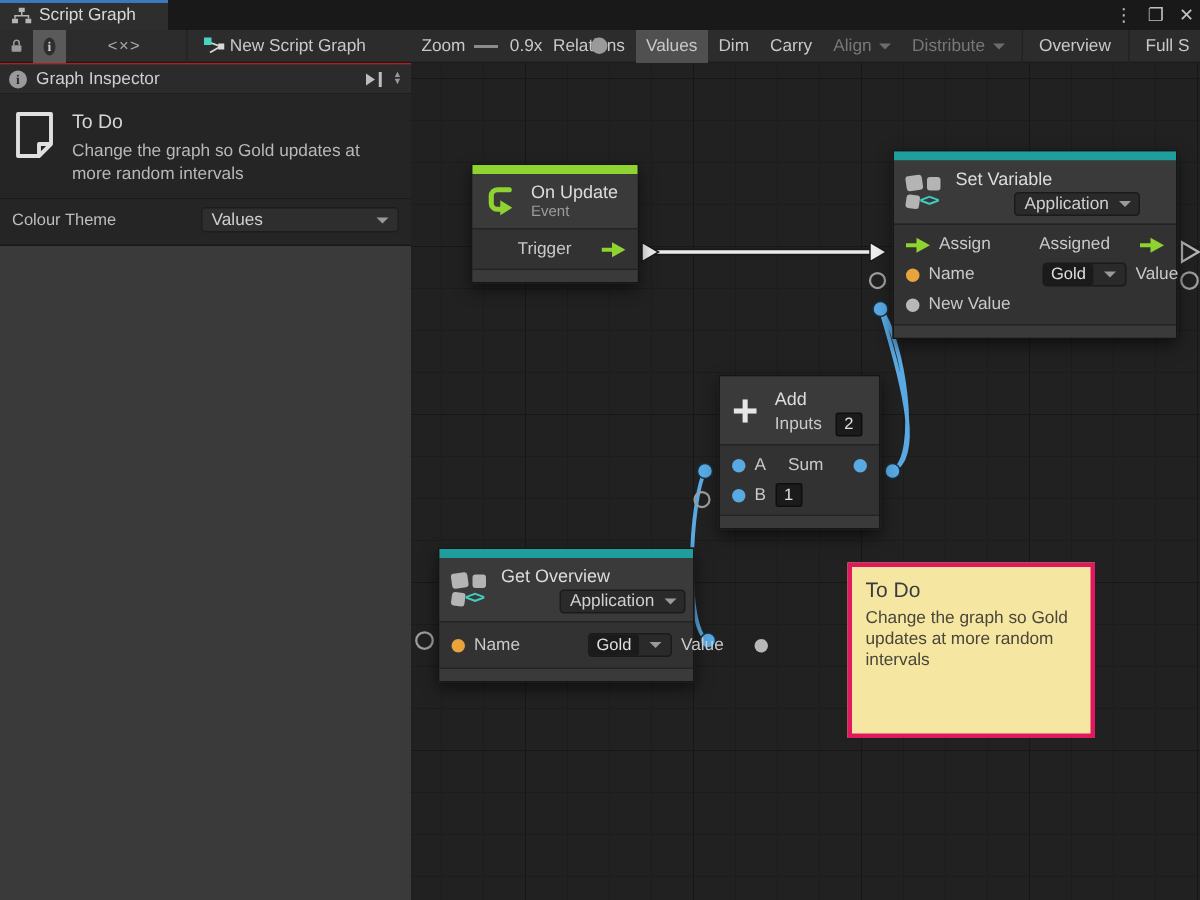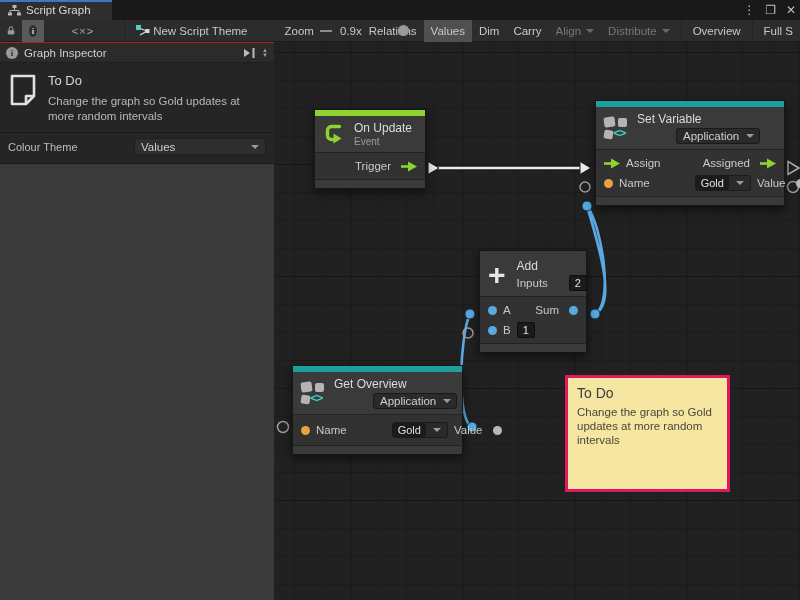--- a/index.html
+++ b/index.html
@@ -67,21 +67,21 @@
   
   .node { position:absolute; background:#343434; border:1px solid #161616; box-shadow:0 4px 10px rgba(0,0,0,.55);
     color:#c9c9c9; font-size:11.5px; }
   .colorbar { height:6px; }
   .n-head { display:flex; align-items:center; gap:7px; padding:5px 8px; background:#3a3a3a; }
   .n-title { color:#dcdcdc; font-size:12px; }
   .n-sub { color:#9c9c9c; font-size:10px; margin-top:1px; }
   .n-body { border-top:1px solid #232323; background:#323232; padding:3px 0; }
   .n-foot { border-top:1px solid #232323; background:#3a3a3a; height:9px; }
   .prow { display:flex; align-items:center; height:20px; padding:0 8px; gap:6px; }
-  .prow .right { margin-left:auto; display:flex; align-items:center; gap:10px;text-align:right; }
+  .prow .right { margin-left:auto; display:flex; align-items:center; gap:20px;text-align:right; }
   .dot { width:9px; height:9px; border-radius:50%; flex:0 0 auto; }
   .dot.orange { background:#e8a33d; } .dot.grey { background:#b8b8b8; } .dot.blue { background:#59a9e2; }
   .valuebox { background:#1b1b1b; border:1px solid #0e0e0e; border-radius:2px; color:#e0e0e0;
     padding:1px 5px; font-size:11px; }
   .nd-select { background:#2a2a2a; border:1px solid #1a1a1a; border-radius:3px; display:flex; align-items:center;
     gap:5px; padding:1px 6px; color:#cfcfcf; font-size:11.5px;margin-left:39px; }
   .plus-icon { color:#e6e6e6; font-size:30px; font-weight:bold; line-height:26px; }
   .var-icon { position:relative; width:26px; height:23px; flex:0 0 auto; }
   .var-icon i { position:absolute; background:#b4b4b4; border-radius:2px; }
   .var-icon .s1 { left:0; top:0; width:11px; height:10px; transform:rotate(-8deg); }
@@ -132,21 +132,21 @@
     <div class="tb-btn icon-btn" style="margin-left:28px;">
       <span class="code-glyph">&lt;×&gt;</span>
     </div>
     <div class="tb-sep" style="margin-left:30px;"></div>
     <div class="tb-btn">
       <svg width="15" height="13" viewBox="0 0 15 13">
         <path d="M4 4 L12 7 L5 11" stroke="#d8d8d8" stroke-width="1.2" fill="none"></path>
         <rect x="1" y="1" width="5" height="5" fill="#4ad3c0"></rect>
         <rect x="10.5" y="5" width="4" height="4" fill="#d8d8d8"></rect>
       </svg>
-      <span>New Script Theme</span>
+      <span>New Script Graph</span>
     </div>
     <span style="margin-left:30px;">Zoom</span>
     <div class="zoom-track">
       <div class="zoom-handle"></div>
     </div>
     <span>0.9x</span>
 
     <div class="toolbar-right">
       <div class="tb-btn">
         <span>Relations</span>
@@ -302,30 +302,34 @@
           <span>Name</span>
           <span class="nd-select">
             <span class="valuebox" style="margin:-1px -6px; border:none;">Gold</span>
             <span class="caret-down" style="margin-left:8px;"></span>
           </span>
           <span class="right">
             <span class="clip" style="max-width:38px;">Value</span>
             <span class="dot grey"></span>
           </span>
         </div>
+        <div class="prow">
+          <span class="dot grey"></span>
+          <span>New Value</span>
+        </div>
       </div>
       <div class="n-foot"></div>
     </div>
 
     <div class="node" style="left:205px; top:208px; width:108px;">
       <div class="n-head" style="padding-top:8px;">
         <span class="plus-icon">+</span>
         <div style="margin-left:4px;">
           <div class="n-title">Add</div>
-          <div style="display:flex; align-items:center; gap:21px; margin-top:2px;">
+          <div style="display:flex; align-items:center; gap:9px; margin-top:2px;">
             <span>Inputs</span>
             <span class="valuebox">2</span>
           </div>
         </div>
       </div>
       <div class="n-body">
         <div class="prow">
           <span class="dot blue"></span>
           <span>A</span>
           <span class="right">

